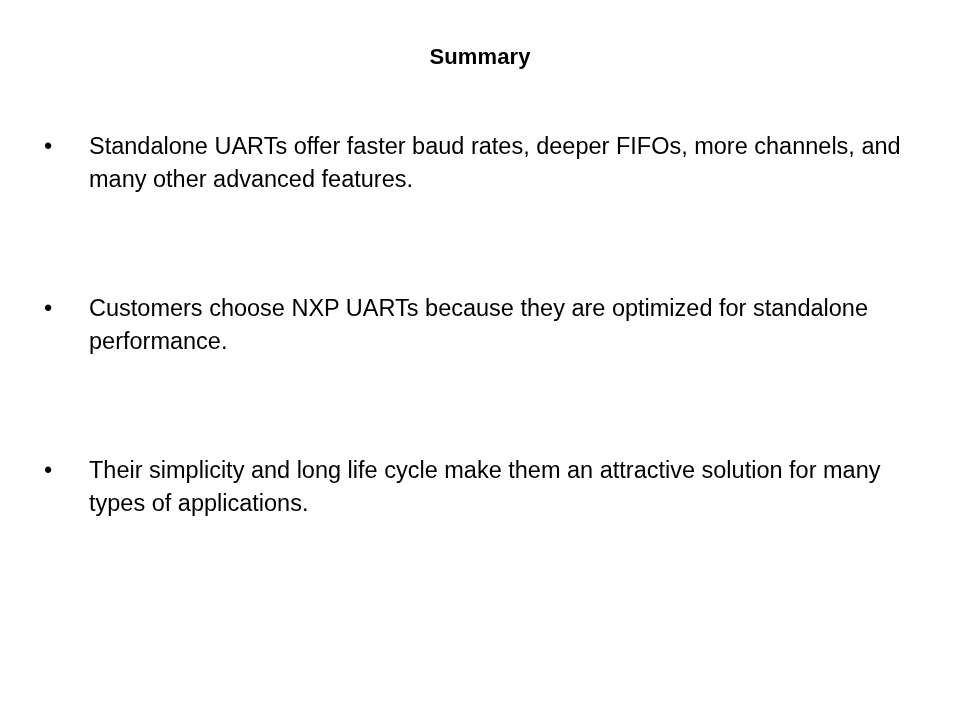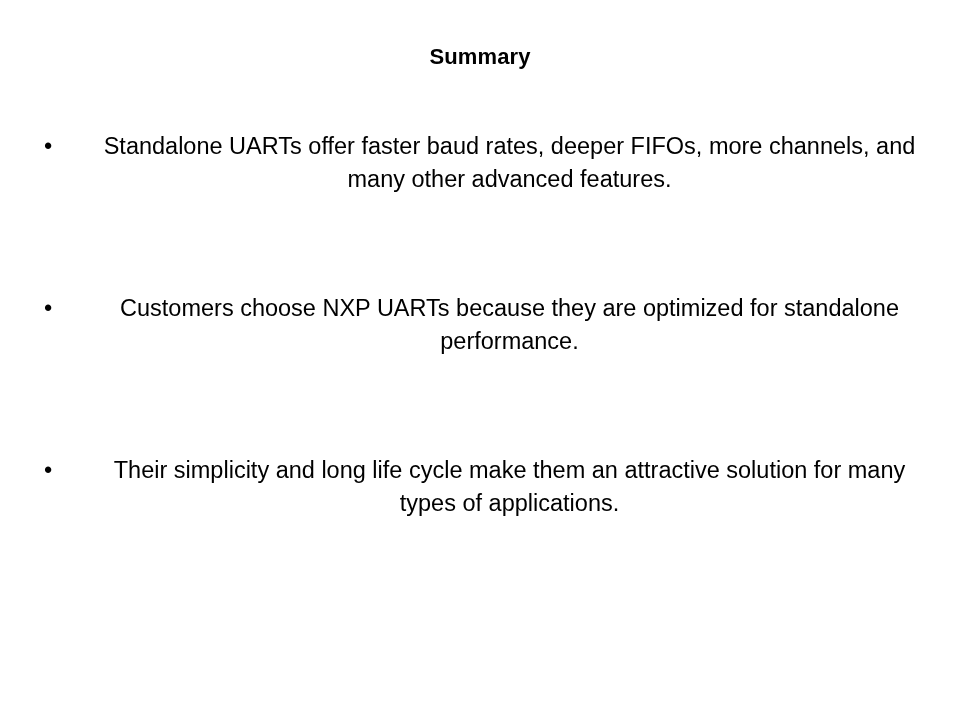--- a/index.html
+++ b/index.html
@@ -58,21 +58,21 @@
     top: 0;
     width: 14px;
     height: 33px;
     line-height: 33px;
     font-size: 23.5px;
     text-align: left;
     color: #000000;
   }
   .bullet-text {
     display: block;
-    text-align: center;
+    text-align: left;
     margin-left: 23px;
   }
 </style>
 </head>
 <body>
 
 <div class="slide">
 
   <div class="slide-title">Summary</div>
 

